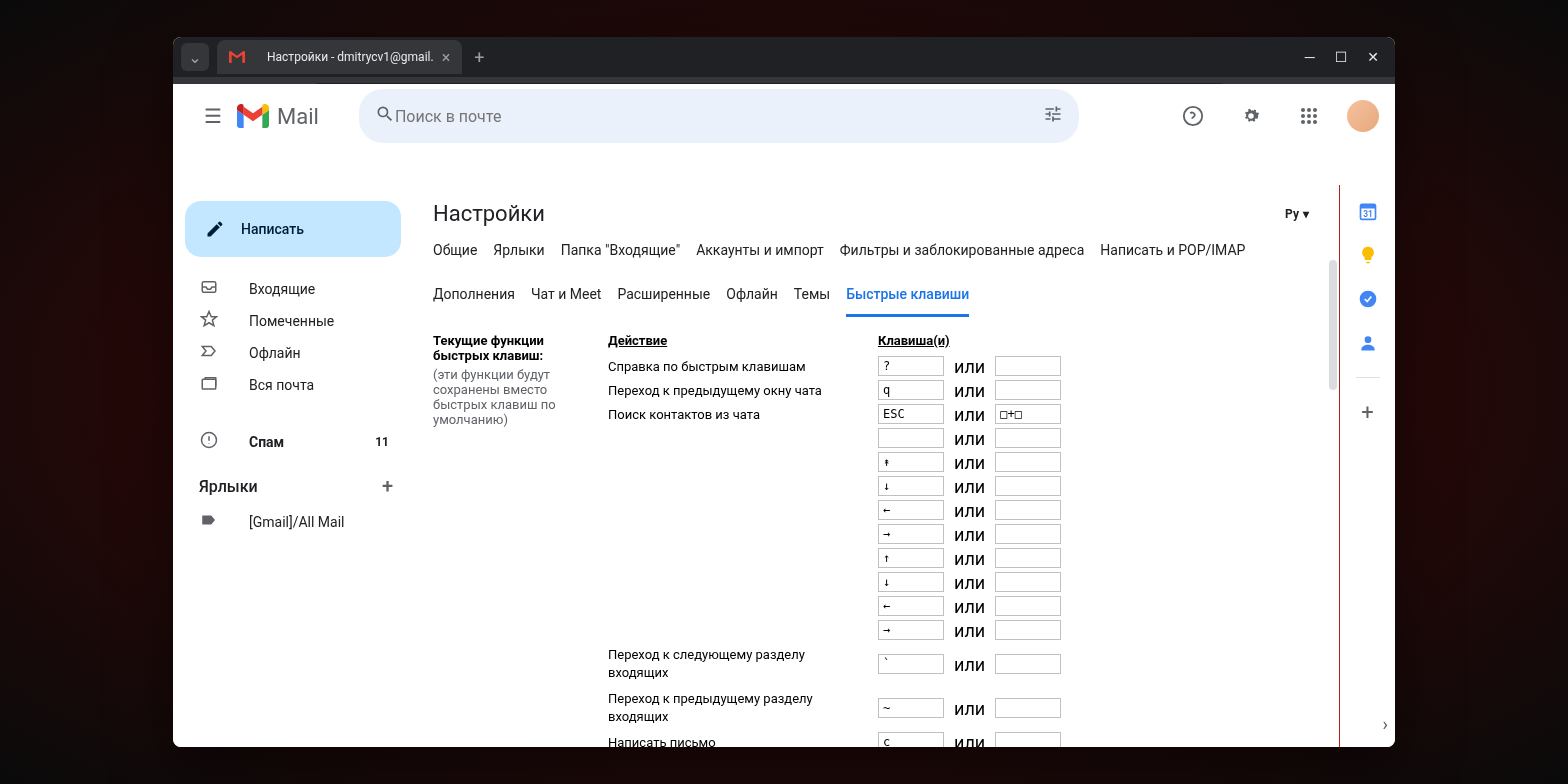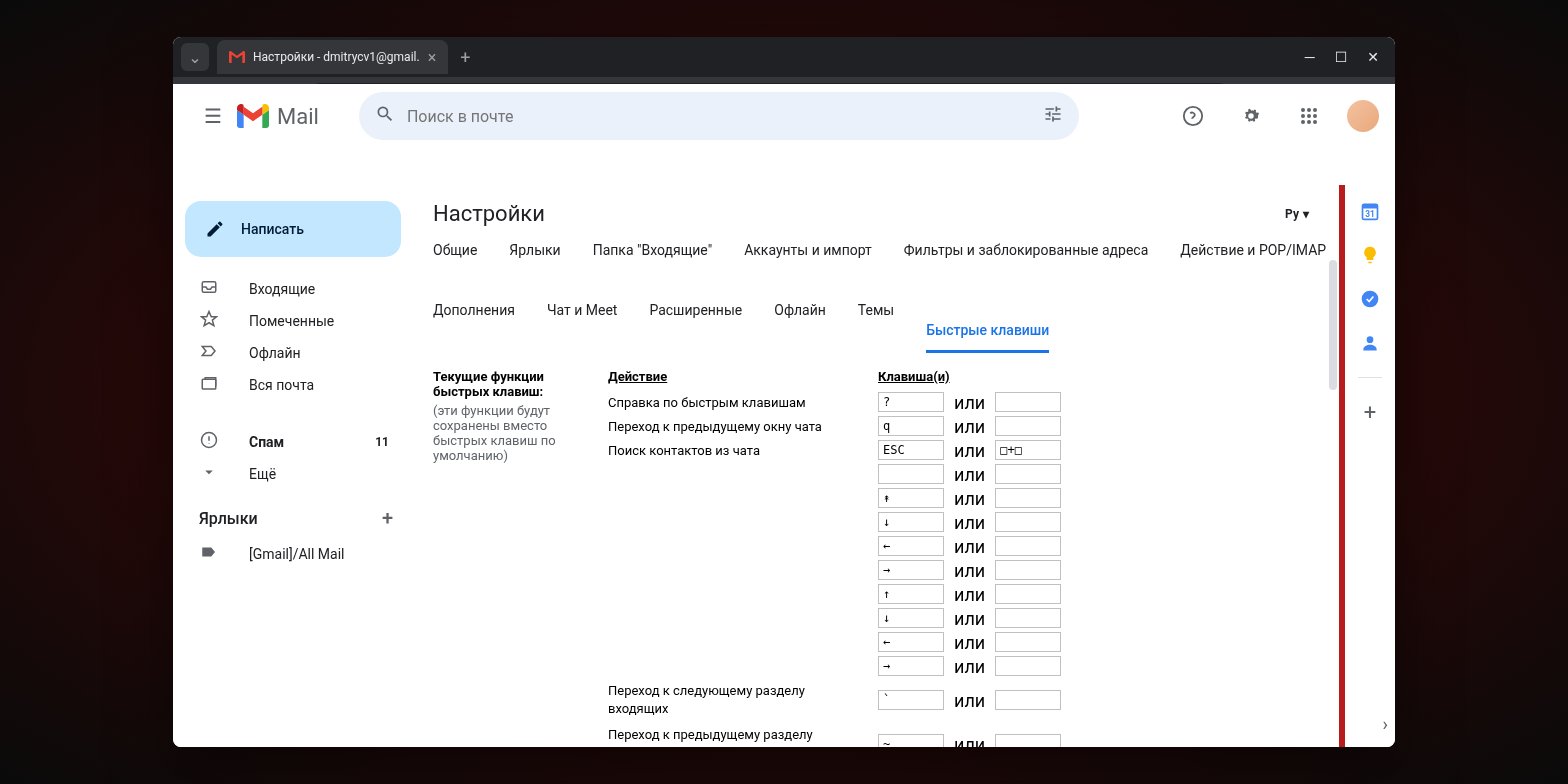--- a/index.html
+++ b/index.html
@@ -2,77 +2,77 @@
 <html><head>
 <meta charset="utf-8">
 <style>
 * { margin: 0; padding: 0; box-sizing: border-box; font-family: 'Google Sans', Roboto, Arial, sans-serif; }
 body { width: 1568px; height: 784px; background: radial-gradient(ellipse at center, #5a2020 0%, #2a0808 50%, #0a0a0a 100%); overflow: hidden; display: flex; align-items: center; justify-content: center; }
 .browser-window { width: 1222px; height: 710px; background: #fff; border-radius: 8px; overflow: hidden; box-shadow: 0 20px 60px rgba(0,0,0,0.5); display: flex; flex-direction: column; }
 .chrome-tabbar { height: 40px; background: #202124; display: flex; align-items: center; padding-left: 8px; }
 .tab-dropdown { width: 28px; height: 28px; border-radius: 6px; background: #35363a; display: flex; align-items: center; justify-content: center; color: #9aa0a6; margin-right: 8px; cursor: pointer; }
 .tab { height: 34px; background: #35363a; border-radius: 8px 8px 0 0; display: flex; align-items: center; padding: 0 12px; min-width: 200px; color: #e8eaed; font-size: 12px; gap: 8px; }
 .tab-favicon { width: 16px; height: 16px; display: flex; align-items: center; justify-content: center; font-size: 10px; }
-.tab-title { flex: 1; white-space: nowrap; overflow: hidden; text-overflow: ellipsis; }
+.tab-title { flex: 1; white-space: nowrap; overflow: hidden; text-overflow: ellipsis; margin-left: 14px; }
 .tab-close { color: #9aa0a6; cursor: pointer; font-size: 16px; }
 .new-tab { color: #9aa0a6; font-size: 18px; margin-left: 12px; cursor: pointer; }
 .window-controls { margin-left: auto; display: flex; gap: 20px; padding-right: 16px; color: #e8eaed; }
 .window-controls span { cursor: pointer; font-size: 14px; }
 .chrome-toolbar { height: 44px; background: #35363a; display: flex; align-items: center; padding: 0 12px; gap: 12px; }
 .nav-btn { color: #9aa0a6; cursor: pointer; font-size: 18px; width: 28px; text-align: center; }
 .nav-btn.active { color: #e8eaed; }
 .url-bar { flex: 1; height: 32px; background: #202124; border-radius: 16px; display: flex; align-items: center; padding: 0 14px; color: #9aa0a6; font-size: 14px; gap: 8px; }
 .url-bar .lock { font-size: 12px; }
 .toolbar-icons { display: flex; gap: 16px; color: #9aa0a6; align-items: center; }
 .toolbar-icons span { cursor: pointer; font-size: 16px; }
 .profile-pic { width: 24px; height: 24px; border-radius: 50%; background: #8ab4f8; }
 .gmail-app { flex: 1; display: flex; background: #fff; overflow: hidden; }
 .gmail-header { position: absolute; top: 84px; left: 173px; width: 1222px; height: 64px; display: flex; align-items: center; padding: 0 16px; background: #fff; z-index: 10; }
 .hamburger { width: 48px; height: 48px; display: flex; align-items: center; justify-content: center; cursor: pointer; color: #5f6368; font-size: 20px; }
 .gmail-logo { display: flex; align-items: center; gap: 8px; margin-right: 40px; }
 .gmail-logo-icon { width: 32px; height: 24px; }
 .gmail-logo-text { font-size: 22px; color: #5f6368; font-weight: 400; }
-.search-bar { flex: 1; max-width: 720px; height: 48px; background: #eaf1fb; border-radius: 24px; display: flex; align-items: center; padding: 0 16px; gap: 12px; }
+.search-bar { flex: 1; max-width: 720px; height: 54px; background: #eaf1fb; border-radius: 24px; display: flex; align-items: center; padding: 0 16px; }
 .search-bar input { flex: 1; border: none; background: transparent; font-size: 16px; color: #5f6368; outline: none; }
 .search-icon { color: #5f6368; font-size: 20px; }
 .tune-icon { color: #5f6368; font-size: 18px; cursor: pointer; }
 .header-right { margin-left: auto; display: flex; align-items: center; gap: 18px; color: #5f6368; }
 .header-icon { cursor: pointer; font-size: 20px; width: 40px; height: 40px; display: flex; align-items: center; justify-content: center; border-radius: 50%; }
 .avatar { width: 32px; height: 32px; border-radius: 50%; background: linear-gradient(135deg, #f4c2a0, #e8a87c); }
 .gmail-body { display: flex; width: 100%; margin-top: 64px; height: calc(100% - 64px); }
 .sidebar { width: 240px; padding: 8px 0; }
 .compose-btn { margin: 8px 12px 16px; height: 56px; background: #c2e7ff; border-radius: 16px; display: flex; align-items: center; padding: 0 20px; gap: 16px; cursor: pointer; font-size: 14px; color: #001d35; font-weight: 500; }
 .nav-item { height: 32px; display: flex; align-items: center; padding: 0 12px 0 26px; gap: 30px; cursor: pointer; font-size: 14px; color: #202124; border-radius: 0 16px 16px 0; margin-right: 12px; }
 .nav-item.bold { font-weight: 700; margin-top: 25px; }
 .nav-item .icon { width: 20px; text-align: center; color: #5f6368; font-size: 16px; }
 .nav-item .label { flex: 1; }
 .nav-item .count { font-size: 12px; }
 .labels-header { padding: 16px 20px 8px 26px; display: flex; align-items: center; justify-content: space-between; font-size: 16px; color: #202124; font-weight: 500; }
 .labels-header .plus { cursor: pointer; color: #5f6368; font-size: 20px; }
 .main-content { flex: 1; background: #fff; border-radius: 16px 0 0 0; padding: 16px 0 0 20px; overflow-y: auto; max-height: 100%; }
 .settings-header { display: flex; align-items: center; justify-content: space-between; padding-right: 30px; }
 .settings-title { font-size: 22px; color: #202124; font-weight: 400; }
 .lang-selector { font-size: 12px; color: #202124; display: flex; align-items: center; gap: 4px; cursor: pointer; font-weight: 700; }
-.tabs { display: flex; flex-wrap: wrap; gap: 32px; margin-top: 16px; padding-bottom: 0; }
+.tabs { display: flex; flex-wrap: wrap; gap: 16px; margin-top: 16px; padding-bottom: 0; }
 .tab-link { font-size: 14px; color: #1a73e8; cursor: pointer; padding-bottom: 12px; }
 .tab-link.inactive { color: #202124; }
-.tab-link.active { color: #1a73e8; border-bottom: 3px solid #1a73e8; font-weight: 500; margin-top: 20px; }
+.tab-link.active { color: #1a73e8; border-bottom: 3px solid #1a73e8; font-weight: 500; }
 .settings-body { display: flex; margin-top: 16px; gap: 20px; font-size: 13px; }
 .col-left { width: 155px; }
 .col-left .heading { font-weight: 700; }
 .col-left .sub { font-size: 13px; color: #5f6368; margin-top: 4px; }
 .col-action { width: 250px; }
 .col-action .hdr { font-weight: 700; text-decoration: underline; margin-bottom: 6px; }
 .action-row { height: 24px; display: flex; align-items: center; }
 .col-keys { }
 .col-keys .hdr { font-weight: 700; text-decoration: underline; margin-bottom: 6px; }
 .key-row { height: 24px; display: flex; align-items: center; gap: 10px; }
 .key-input { width: 66px; height: 20px; border: 1px solid #c0c0c0; font-size: 12px; padding: 0 4px; font-family: monospace; }
 .or-text { font-size: 18px; }
-.right-panel { width: 56px; border-left: 6px solid #b91c1c; display: flex; flex-direction: column; align-items: center; padding-top: 16px; gap: 24px; }
+.right-panel { width: 56px; border-left: 1px solid #b91c1c; display: flex; flex-direction: column; align-items: center; padding-top: 16px; gap: 24px; }
 .panel-icon { width: 20px; height: 20px; cursor: pointer; display: flex; align-items: center; justify-content: center; font-size: 18px; }
 .panel-divider { width: 24px; height: 1px; background: #e0e0e0; }
 .expand-arrow { position: absolute; bottom: 50px; right: 180px; color: #5f6368; cursor: pointer; font-size: 18px; }
 .scrollbar-track { position: absolute; right: 231px; top: 260px; width: 8px; height: 130px; background: #dadce0; border-radius: 4px; }
 </style>
 </head>
 <body>
 
 <div class="browser-window">
   <div class="chrome-tabbar">
@@ -203,26 +203,20 @@
               <span class="label">Вся почта</span>
             </div>
             <div class="nav-item bold">
               <span class="icon"><svg width="18" height="18" viewBox="0 0 24 24" fill="none" stroke="#5f6368" stroke-width="2">
                   <circle cx="12" cy="12" r="10"></circle>
                   <path d="M12 7v6M12 16v.5"></path>
                 </svg></span>
               <span class="label">Спам</span>
               <span class="count">11</span>
             </div>
-            <div class="nav-item">
-              <span class="icon"><svg width="18" height="18" viewBox="0 0 24 24" fill="#5f6368">
-                  <path d="M7 10l5 5 5-5z"></path>
-                </svg></span>
-              <span class="label">Ещё</span>
-            </div>
           </div>
         <div class="labels-header">
           <span>Ярлыки</span>
           <span class="plus">+</span>
         </div>
         <div id="label-items">
             <div class="nav-item">
               <span class="icon"><svg width="18" height="18" viewBox="0 0 24 24" fill="#5f6368">
                   <path d="M3 6h12l5 6-5 6H3V6z"></path>
                 </svg></span>
@@ -238,21 +232,21 @@
             <span>Ру</span>
             <span>▾</span>
           </div>
         </div>
         <div class="tabs" id="tabs">
             <span class="tab-link inactive">Общие</span>
             <span class="tab-link inactive">Ярлыки</span>
             <span class="tab-link inactive">Папка "Входящие"</span>
             <span class="tab-link inactive">Аккаунты и импорт</span>
             <span class="tab-link inactive">Фильтры и заблокированные адреса</span>
-            <span class="tab-link inactive">Действие и POP/IMAP</span>
+            <span class="tab-link inactive">Написать и POP/IMAP</span>
             <span class="tab-link inactive">Дополнения</span>
             <span class="tab-link inactive">Чат и Meet</span>
             <span class="tab-link inactive">Расширенные</span>
             <span class="tab-link inactive">Офлайн</span>
             <span class="tab-link inactive">Темы</span>
             <span class="tab-link active">Быстрые клавиши</span>
           </div>
 
         <div class="settings-body">
           <div class="col-left">

